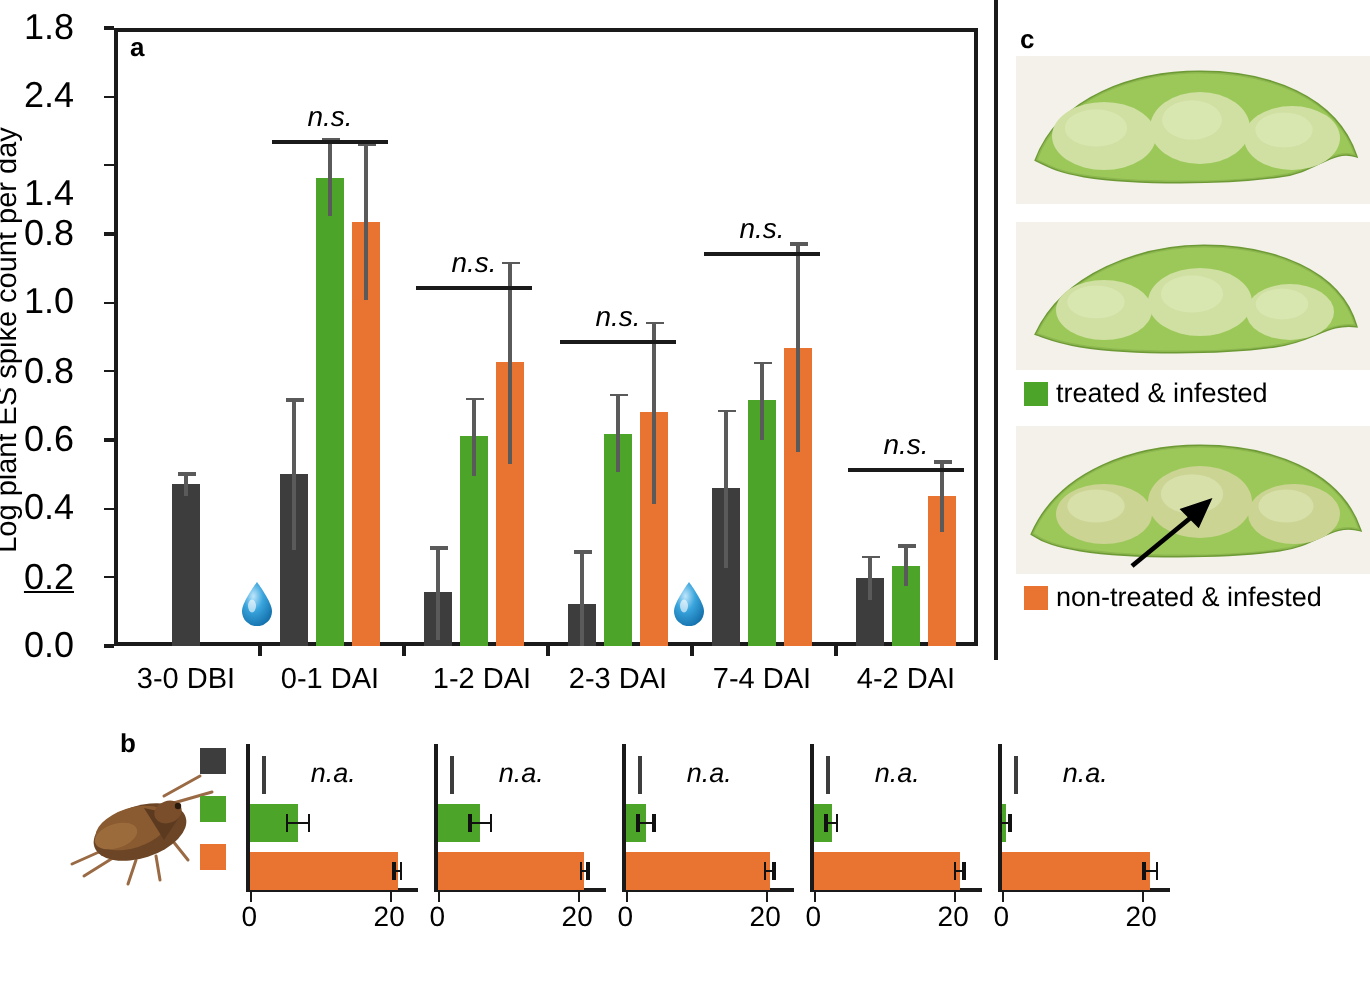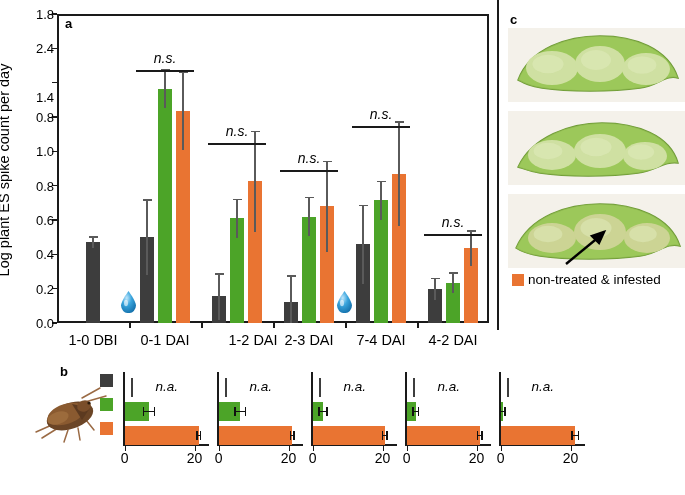--- a/index.html
+++ b/index.html
@@ -13,22 +13,22 @@
   .bar{position:absolute;bottom:0;}
   .err{position:absolute;background:#5a5a5a;width:1.6px;}
   .errcap{position:absolute;background:#5a5a5a;height:1.6px;}
   .ns{position:absolute;font-style:italic;font-size:14px;white-space:nowrap;}
   .nsbar{position:absolute;background:#1a1a1a;height:1.7px;}
 
   
   #panelA{left:0;top:0;width:495px;height:360px;}
   #plotA{position:absolute;left:57px;top:14px;width:432px;height:309px;}
   #plotA .frameline{position:absolute;background:#1a1a1a;}
-  .ytick{position:absolute;right:100%;margin-right:3px;transform:translateY(-50%);
-         font-size:13px;text-align:right;white-space:nowrap;}
+  .ytick{position:absolute;right:100%;margin-right:20px;transform:translateY(-50%);
+         font-size:18px;text-align:right;white-space:nowrap;}
   .ytickmark{position:absolute;left:-5px;width:5px;height:1.5px;background:#1a1a1a;}
   .xtick{position:absolute;top:100%;width:1.5px;height:5px;background:#1a1a1a;}
   .xlbl{position:absolute;top:calc(100% + 9px);transform:translateX(-50%);
         font-size:14.5px;white-space:nowrap;}
   #ylabelA{position:absolute;left:4px;top:170px;transform:translate(-50%,-50%) rotate(-90deg);
            transform-origin:center center;font-size:14.5px;white-space:nowrap;}
   .drop{position:absolute;width:17px;height:23px;}
 
   
   #panelC{left:497px;top:0;width:188px;height:330px;}
@@ -65,44 +65,44 @@
     <div id="plotA">
 
       <div class="frameline" style="left:0;top:0;width:1.7px;height:309px;"></div>
       <div class="frameline" style="left:0;bottom:0;height:1.7px;width:432px;"></div>
       <div class="frameline" style="left:0;top:0;height:1.7px;width:432px;"></div>
       <div class="frameline" style="right:0;top:0;width:1.7px;height:309px;"></div>
       <div id="aYTicks">
           <div class="ytickmark" style="top: 308.25px;"></div>
           <div class="ytick" style="top: 309px;">0.0</div>
           <div class="ytickmark" style="top: 273.917px;"></div>
-          <div class="ytick" style="top: 274.667px;">0.2</div>
+          <div class="ytick" style="top: 274.667px; text-decoration: underline;">0.2</div>
           <div class="ytickmark" style="top: 239.583px;"></div>
           <div class="ytick" style="top: 240.333px;">0.4</div>
           <div class="ytickmark" style="top: 205.25px;"></div>
           <div class="ytick" style="top: 206px;">0.6</div>
           <div class="ytickmark" style="top: 170.917px;"></div>
           <div class="ytick" style="top: 171.667px;">0.8</div>
           <div class="ytickmark" style="top: 136.583px;"></div>
           <div class="ytick" style="top: 137.333px;">1.0</div>
           <div class="ytickmark" style="top: 102.25px;"></div>
           <div class="ytick" style="top: 103px;">0.8</div>
           <div class="ytickmark" style="top: 67.9167px;"></div>
           <div class="ytick" style="top: 83px;">1.4</div>
           <div class="ytickmark" style="top: 33.5833px;"></div>
           <div class="ytick" style="top: 34.3333px;">2.4</div>
           <div class="ytickmark" style="top: -0.75px;"></div>
           <div class="ytick" style="top: 0px;">1.8</div>
         </div>
       <div id="aXTicks">
-          <div class="xlbl" style="left: 36px;">1-0 DBI</div>
+          <div class="xlbl" style="left: 36px;">3-0 DBI</div>
           <div class="xtick" style="left: 72px;"></div>
           <div class="xlbl" style="left: 108px;">0-1 DAI</div>
           <div class="xtick" style="left: 144px;"></div>
-          <div class="xlbl" style="left: 196px;">1-2 DAI</div>
+          <div class="xlbl" style="left: 184px;">1-2 DAI</div>
           <div class="xtick" style="left: 216px;"></div>
           <div class="xlbl" style="left: 252px;">2-3 DAI</div>
           <div class="xtick" style="left: 288px;"></div>
           <div class="xlbl" style="left: 324px;">7-4 DAI</div>
           <div class="xtick" style="left: 360px;"></div>
           <div class="xlbl" style="left: 396px;">4-2 DAI</div>
         </div>
       <div id="aBars">
           <div class="bar" style="left: 29px; width: 14px; height: 80.6833px; background: rgb(61, 61, 61);"></div>
           <div class="err" style="left: 35.2px; top: 222.308px; height: 12.0167px;"></div>
@@ -216,20 +216,24 @@
    <path d="M10 56 C24 26 62 12 94 12 C128 12 162 24 170 52 C156 50 148 60 130 62 C102 66 58 66 32 62 C20 60 16 58 10 56 Z" fill="#8fbf4e" stroke="#6d9a35" stroke-width="1.4"></path>
    <path d="M10 56 C24 26 62 12 94 12 C128 12 162 24 170 52 C156 50 148 60 130 62 C102 66 58 66 32 62 C20 60 16 58 10 56 Z" fill="#a8cf64" opacity="0.55"></path>
    <ellipse cx="44" cy="44" rx="24" ry="15" fill="#cfe0a2" stroke="#9ab濃" stroke-width="0"></ellipse>
       <ellipse cx="40" cy="40" rx="14.399999999999999" ry="8.25" fill="#e2ecbe" opacity="0.5"></ellipse>
               <ellipse cx="92" cy="40" rx="26" ry="17" fill="#cfe0a2" stroke="#9ab濃" stroke-width="0"></ellipse>
       <ellipse cx="88" cy="36" rx="15.6" ry="9.350000000000001" fill="#e2ecbe" opacity="0.5"></ellipse>
               <ellipse cx="137" cy="45" rx="22" ry="14" fill="#cfe0a2" stroke="#9ab濃" stroke-width="0"></ellipse>
       <ellipse cx="133" cy="41" rx="13.2" ry="7.700000000000001" fill="#e2ecbe" opacity="0.5"></ellipse>
 
   </svg></div>
+          <div class="legrow">
+            <span class="swatch" style="background: rgb(76, 164, 40);"></span>
+            <span class="legtxt">treated &amp; infested</span>
+          </div>
         </div>
         <div style="margin-bottom: 9px;">
           <div class="podbox"><svg width="178" height="74" viewBox="0 0 178 74">
    <rect width="178" height="74" fill="#f4f1ea"></rect>
    <path d="M8 54 C22 22 60 10 92 10 C126 10 162 22 172 52 C158 48 150 60 132 62 C104 66 58 66 32 62 C20 60 14 58 8 54 Z" fill="#8fbf4e" stroke="#6d9a35" stroke-width="1.4"></path>
    <path d="M8 54 C22 22 60 10 92 10 C126 10 162 22 172 52 C158 48 150 60 132 62 C104 66 58 66 32 62 C20 60 14 58 8 54 Z" fill="#a8cf64" opacity="0.55"></path>
    <ellipse cx="44" cy="44" rx="24" ry="15" fill="#ccd494" stroke="#9ab濃" stroke-width="0"></ellipse>
       <ellipse cx="40" cy="40" rx="14.399999999999999" ry="8.25" fill="#e2ecbe" opacity="0.5"></ellipse>
               <ellipse cx="92" cy="38" rx="26" ry="18" fill="#ccd494" stroke="#9ab濃" stroke-width="0"></ellipse>
       <ellipse cx="88" cy="34" rx="15.6" ry="9.9" fill="#e2ecbe" opacity="0.5"></ellipse>

